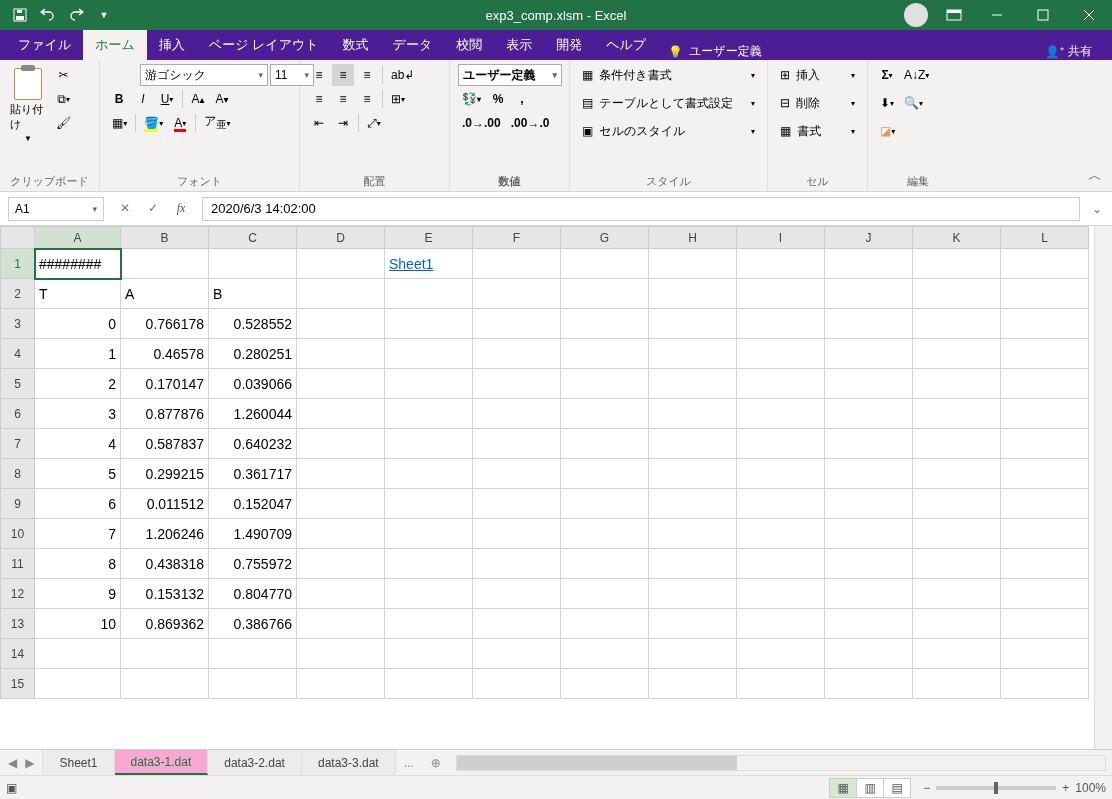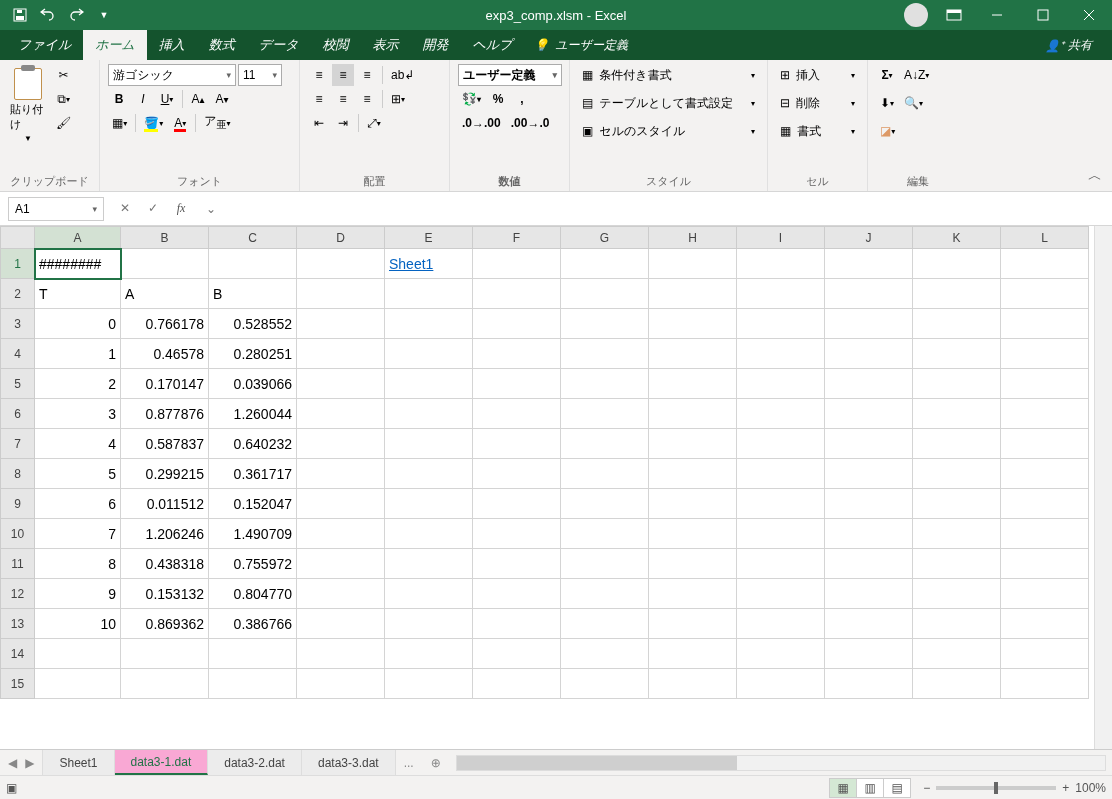--- a/index.html
+++ b/index.html
@@ -9,21 +9,21 @@
 .titlebar { background: #217346; height: 30px; display: flex; align-items: center; color: #fff; position: relative; }
 .qat { display: flex; align-items: center; gap: 4px; padding: 0 8px; }
 .qat-btn { width: 24px; height: 24px; display: flex; align-items: center; justify-content: center; color: #fff; cursor: pointer; }
 .title-center { position: absolute; left: 50%; transform: translateX(-50%); font-size: 13px; }
 .win-controls { margin-left: auto; display: flex; align-items: center; }
 .win-btn { width: 46px; height: 30px; display: flex; align-items: center; justify-content: center; color: #fff; cursor: pointer; }
 .ribbon-display { width:40px; height:30px; display:flex; align-items:center; justify-content:center; color:#fff; }
 .user-circle { width: 24px; height: 24px; border-radius: 50%; background: #e0e0e0; margin: 0 6px; }
 
 
-.ribbon-tabs { background: #14532d; height: 30px; display: flex; align-items: center; padding: 0 6px; color: #fff; font-style: italic; }
+.ribbon-tabs { background: #4c1d95; height: 30px; display: flex; align-items: flex-end; padding: 0 6px; color: #fff; }
 .tab { padding: 6px 12px; font-size: 13px; cursor: pointer; }
 .tab.active { background: #f3f2f1; color: #217346; }
 .tab.file { background: transparent; }
 .tell-me { display: flex; align-items: center; gap: 6px; margin-left: 10px; }
 .share { margin-left: auto; display: flex; align-items: center; gap: 4px; padding: 0 14px; }
 
 
 .ribbon { background: #f3f2f1; border-bottom: 1px solid #d6d6d6; height: 132px; display: flex; position: relative; }
 .group { border-right: 1px solid #e0e0e0; padding: 4px 8px 2px 8px; display: flex; flex-direction: column; height: 100%; }
 .group-body { flex: 1; display: flex; gap: 4px; align-items: flex-start; }
@@ -136,20 +136,21 @@
           <line x1="11" y1="1" x2="1" y2="11" stroke="#fff"></line>
         </svg>
       </div>
   </div>
 </div>
 
 <div class="ribbon-tabs">
   <div class="tab file">ファイル</div>
   <div class="tab active">ホーム</div>
   <div class="tab">挿入</div>
+  <div class="tab">ページ レイアウト</div>
   <div class="tab">数式</div>
   <div class="tab">データ</div>
   <div class="tab">校閲</div>
   <div class="tab">表示</div>
   <div class="tab">開発</div>
   <div class="tab">ヘルプ</div>
   <div class="tell-me">
     <span>💡</span>
     <span>ユーザー定義</span>
   </div>
@@ -180,21 +181,21 @@
             <span>🖌</span>
           </div>
       </div>
     </div>
     <div class="group-label">クリップボード</div>
   </div>
 
   <div class="group" style="width:200px;">
     <div class="group-body col">
       <div class="row">
-        <div class="rcombo" style="width:128px;">
+        <div class="rcombo" style="width:128px;margin-left:32px;">
             <span>游ゴシック</span>
             <span class="dd">▾</span>
           </div>
         <div class="rcombo" style="width:44px;">
             <span>11</span>
             <span class="dd">▾</span>
           </div>
       </div>
       <div class="row">
         <div class="rbtn">
@@ -372,20 +373,23 @@
 <div class="formula-area">
   <div class="namebox">
       <span>A1</span>
       <span class="dd">▾</span>
     </div>
   <div class="fn-btns">
     <div class="fn-btn">✕</div>
     <div class="fn-btn">✓</div>
     <div class="fn-btn fx">fx</div>
   </div>
+  <div class="formula-input">
+      <span>2020/6/3 14:02:00</span>
+    </div>
   <div class="fbar-expand">⌄</div>
 </div>
 
 <div class="grid-wrap">
   <div class="grid">
     <table id="sheet">
         <tbody>
           <tr class="col-headers">
             <th class="corner"></th>
             <th class="col-A sel-col">A</th>

